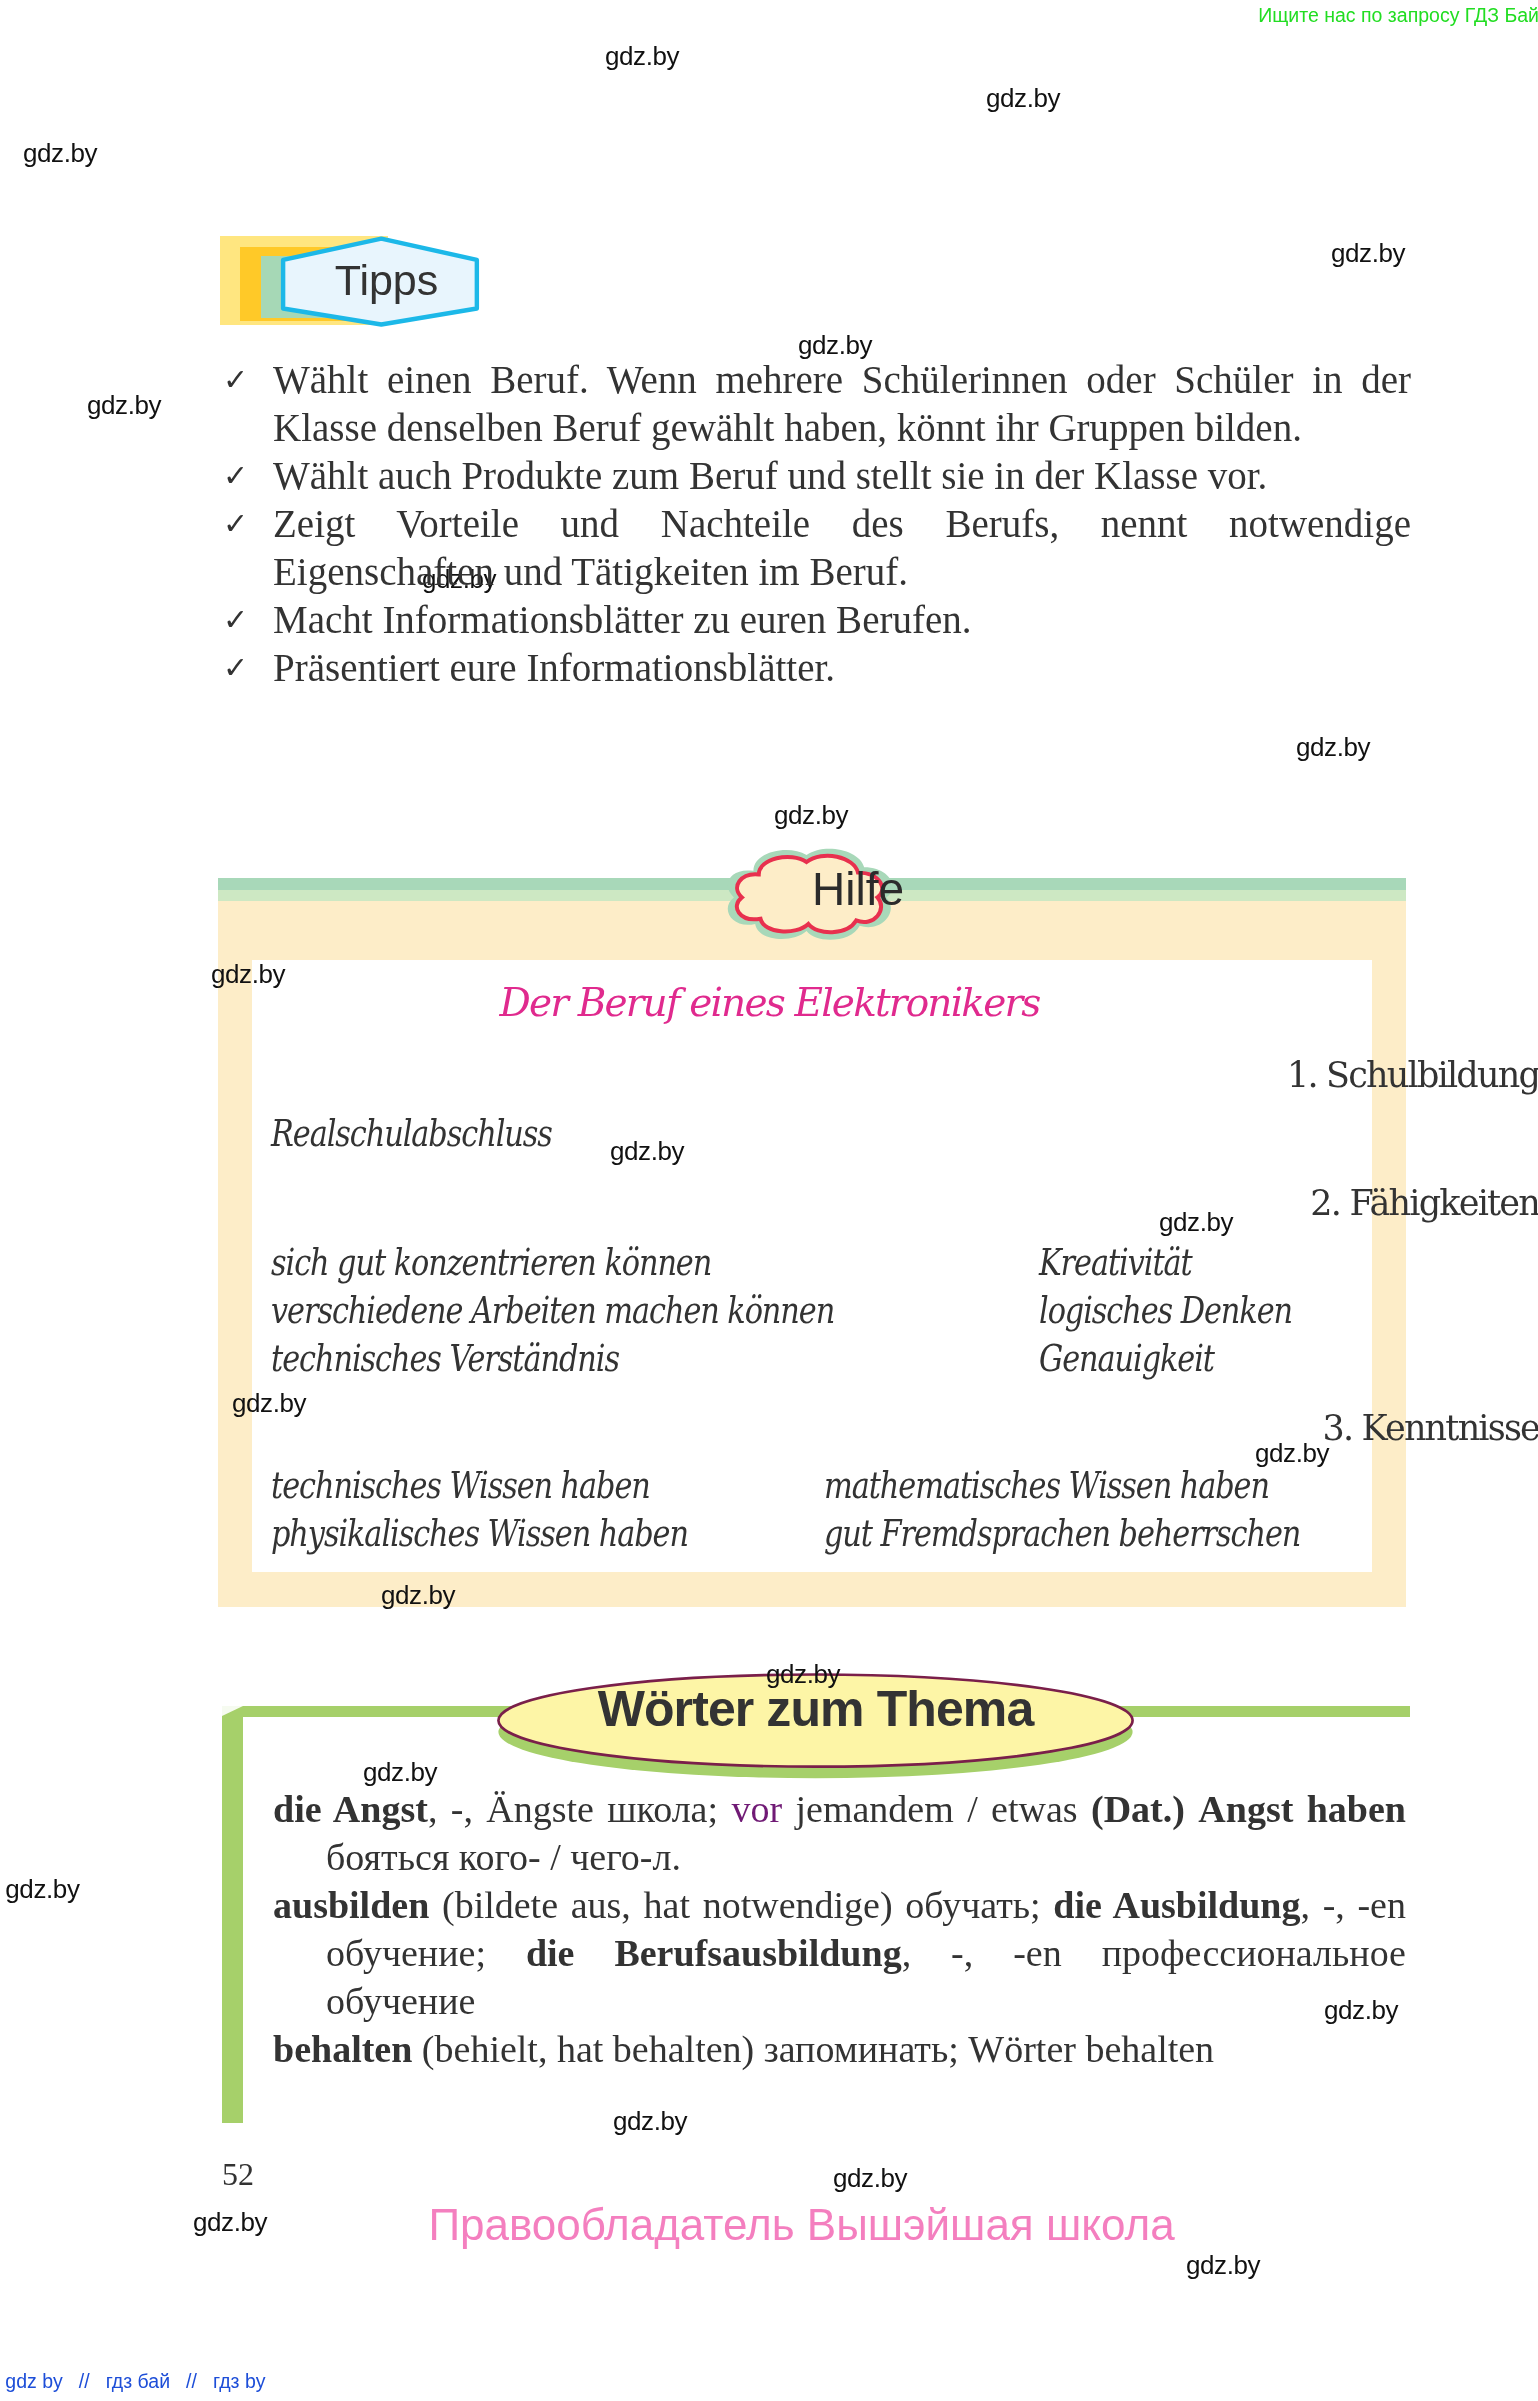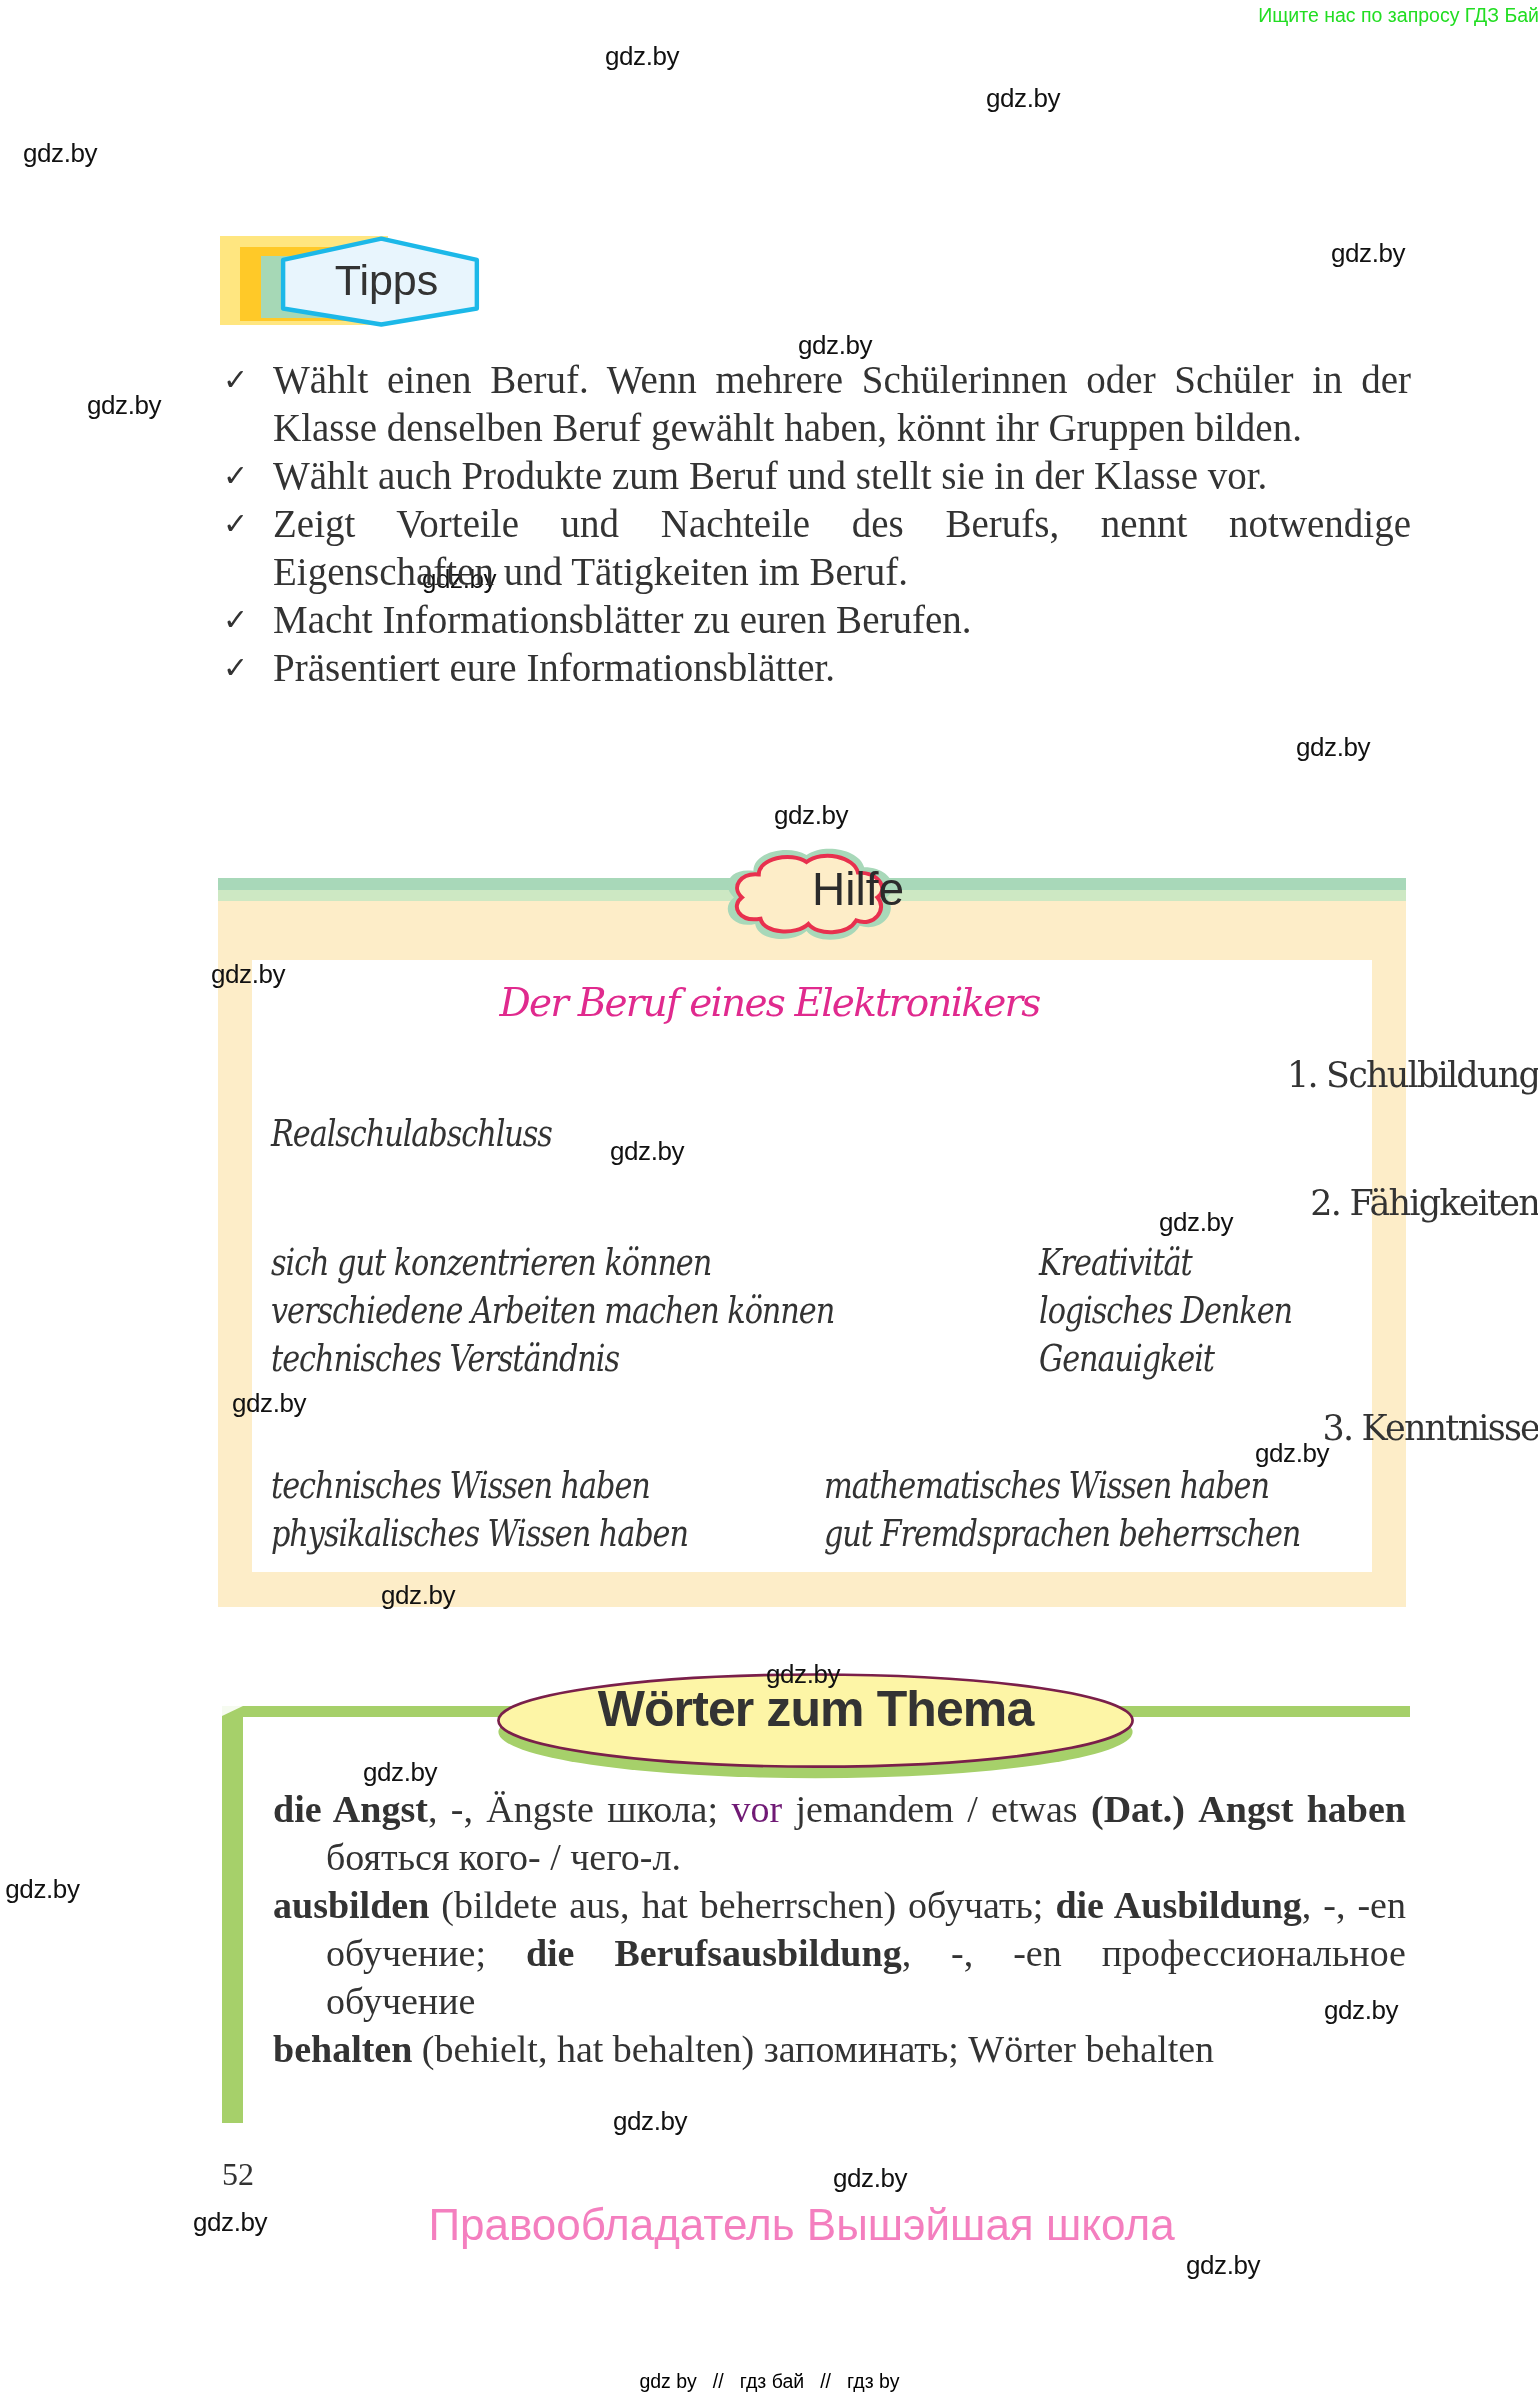--- a/index.html
+++ b/index.html
@@ -52,22 +52,22 @@
                letter-spacing: -0.9px; }
 
   .vocab { position: absolute; left: 273px; top: 1785px; width: 1133px; font-size: 38px; line-height: 48px; }
   .vocab p { margin: 0; text-indent: -53px; padding-left: 53px; text-align: justify; }
   .vocab b { font-weight: bold; }
   .vocab .pink { color: #701a75; }
 
   .page-num { position: absolute; left: 222px; top: 2156px; font-size: 32px; color: #333; }
   .copyright { position: absolute; left: 0; width: 1539px; top: 2200px; text-align: center;
                font-family: "Liberation Sans", sans-serif; font-size: 44px; color: #f47fbf; padding-left: 32px; }
-  .footer-links { position: absolute; left: 0; width: 1539px; top: 2370px; text-align: center;
-                  font-family: "Liberation Sans", sans-serif; font-size: 19.5px; color: #000000; }
+  .footer-links { position: absolute; left: 0; width: 1539px; top: 2370px; text-align: left;
+                  font-family: "Liberation Sans", sans-serif; font-size: 19.5px; color: #1d4ed8; }
   .footer-links span { margin: 0 5.3px; }
 </style>
 </head>
 <body>
 
 <div class="top-banner">Ищите нас по запросу ГДЗ Бай</div>
 
 <div class="wm" style="left:605px;top:41px;">gdz.by</div>
 <div class="wm" style="left:986px;top:83px;">gdz.by</div>
 <div class="wm" style="left:23px;top:138px;">gdz.by</div>
@@ -145,21 +145,21 @@
 <div class="wzt-vline"></div>
 <div class="wzt-corner"></div>
 <svg class="wzt-badge" width="647" height="124" viewBox="0 0 730 140">
   <ellipse cx="365" cy="78" rx="358" ry="52" fill="#a6d06a"></ellipse>
   <ellipse cx="365" cy="65" rx="358" ry="52" fill="#fdf5a6" stroke="#7a1f4a" stroke-width="3"></ellipse>
 </svg>
 <div class="wzt-label">Wörter zum Thema</div>
 
 <div class="vocab">
   <p><b>die Angst</b><span>, -, Ängste</span><span> школа; </span><span class="pink">vor</span><span> jemandem / etwas </span><b>(Dat.)</b> <b>Angst haben</b><span> бояться кого- / чего-л.</span></p>
-  <p><b>ausbilden</b><span> (bildete aus, hat beherrschen) </span><span>обучать; </span><b>die Ausbil­dung</b><span>, -, -en обучение; </span><b>die Berufsausbildung</b><span>, -, -en про­фессиональное обучение</span></p>
+  <p><b>ausbilden</b><span> (bildete aus, hat notwendige) </span><span>обучать; </span><b>die Ausbil­dung</b><span>, -, -en обучение; </span><b>die Berufsausbildung</b><span>, -, -en про­фессиональное обучение</span></p>
   <p><b>behalten</b><span> (behielt, hat behalten) </span><span>запоминать; Wörter be­halten</span></p>
 </div>
 
 <div class="page-num">52</div>
 <div class="copyright">Правообладатель Вышэйшая школа</div>
 <div class="footer-links">
   <span>gdz by</span>
   <span>//</span>
   <span>гдз бай</span>
   <span>//</span>

